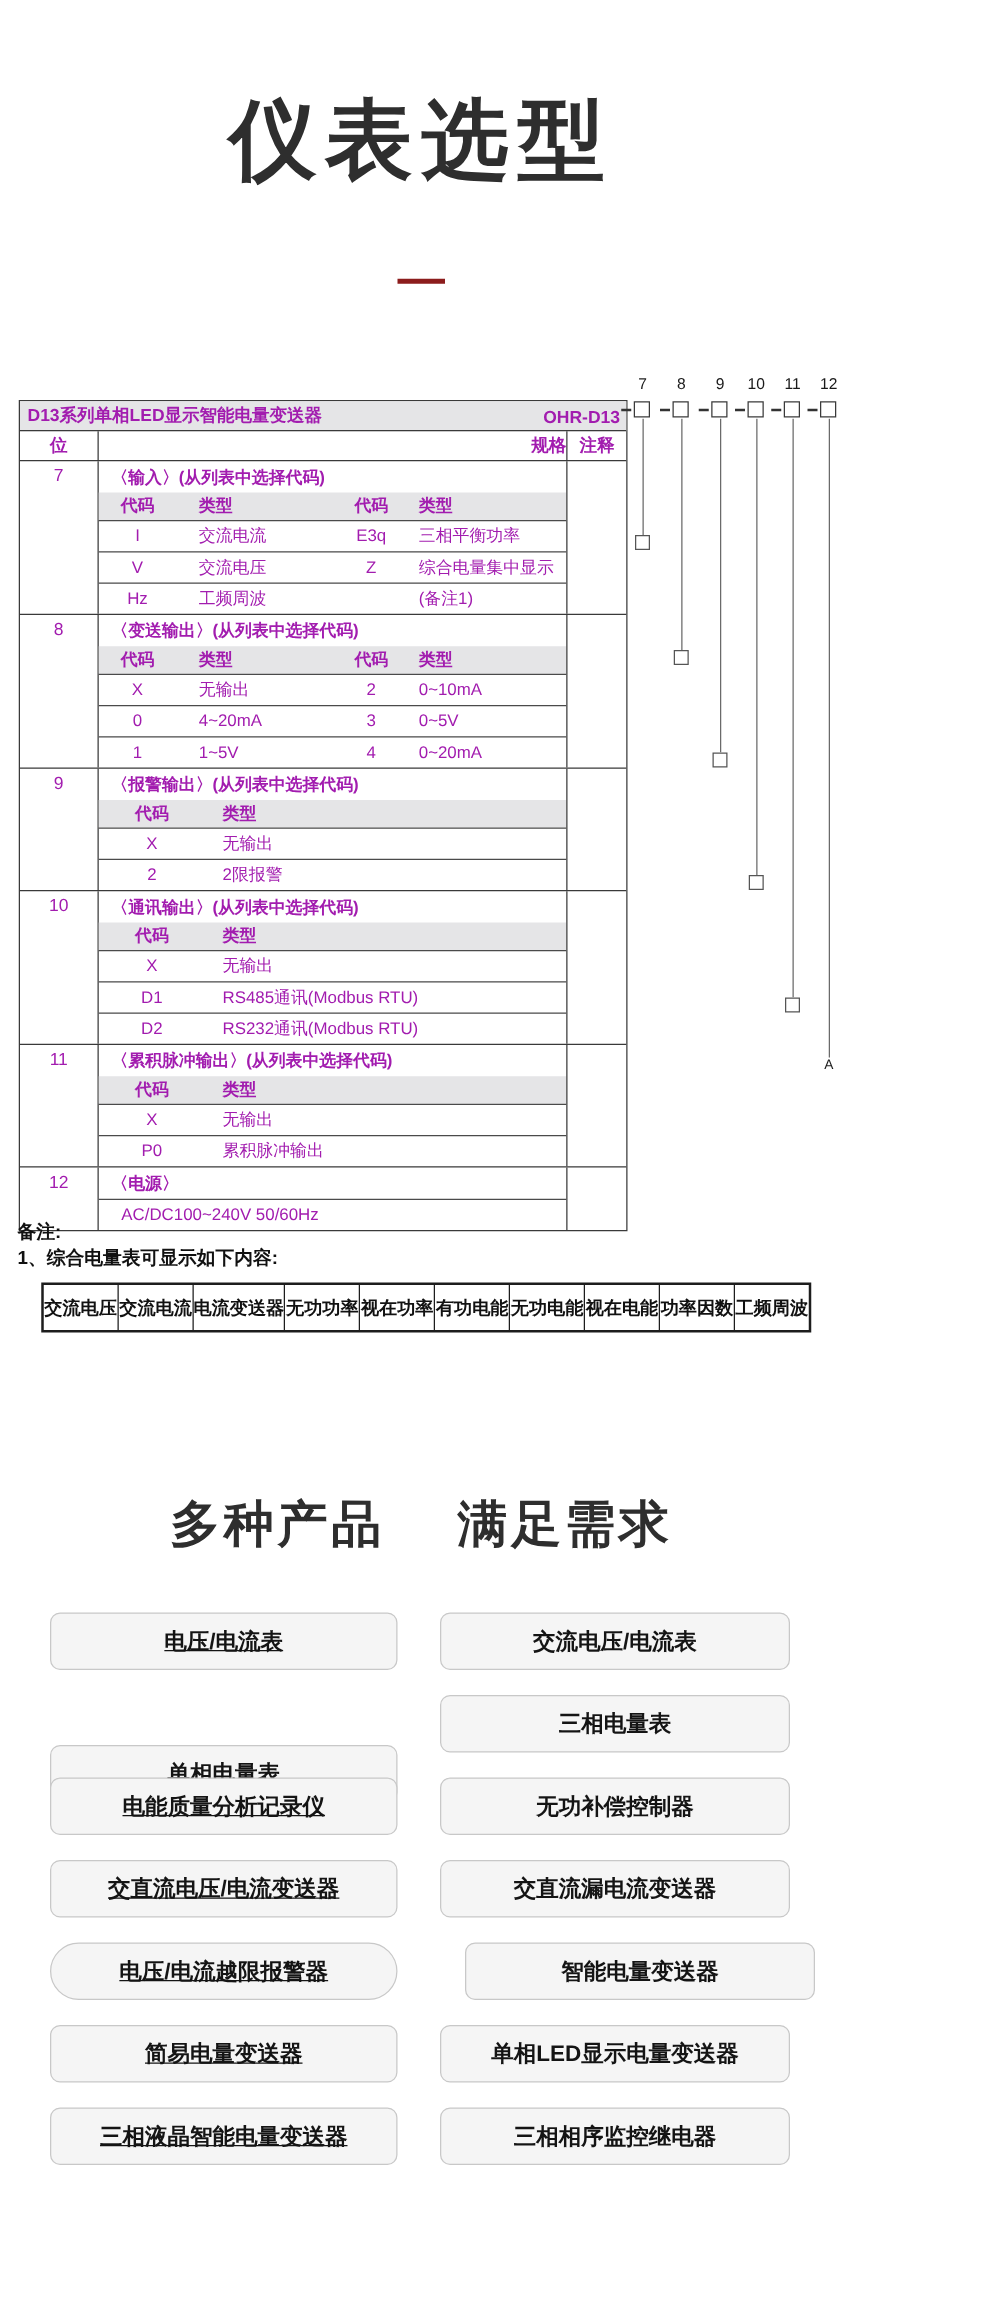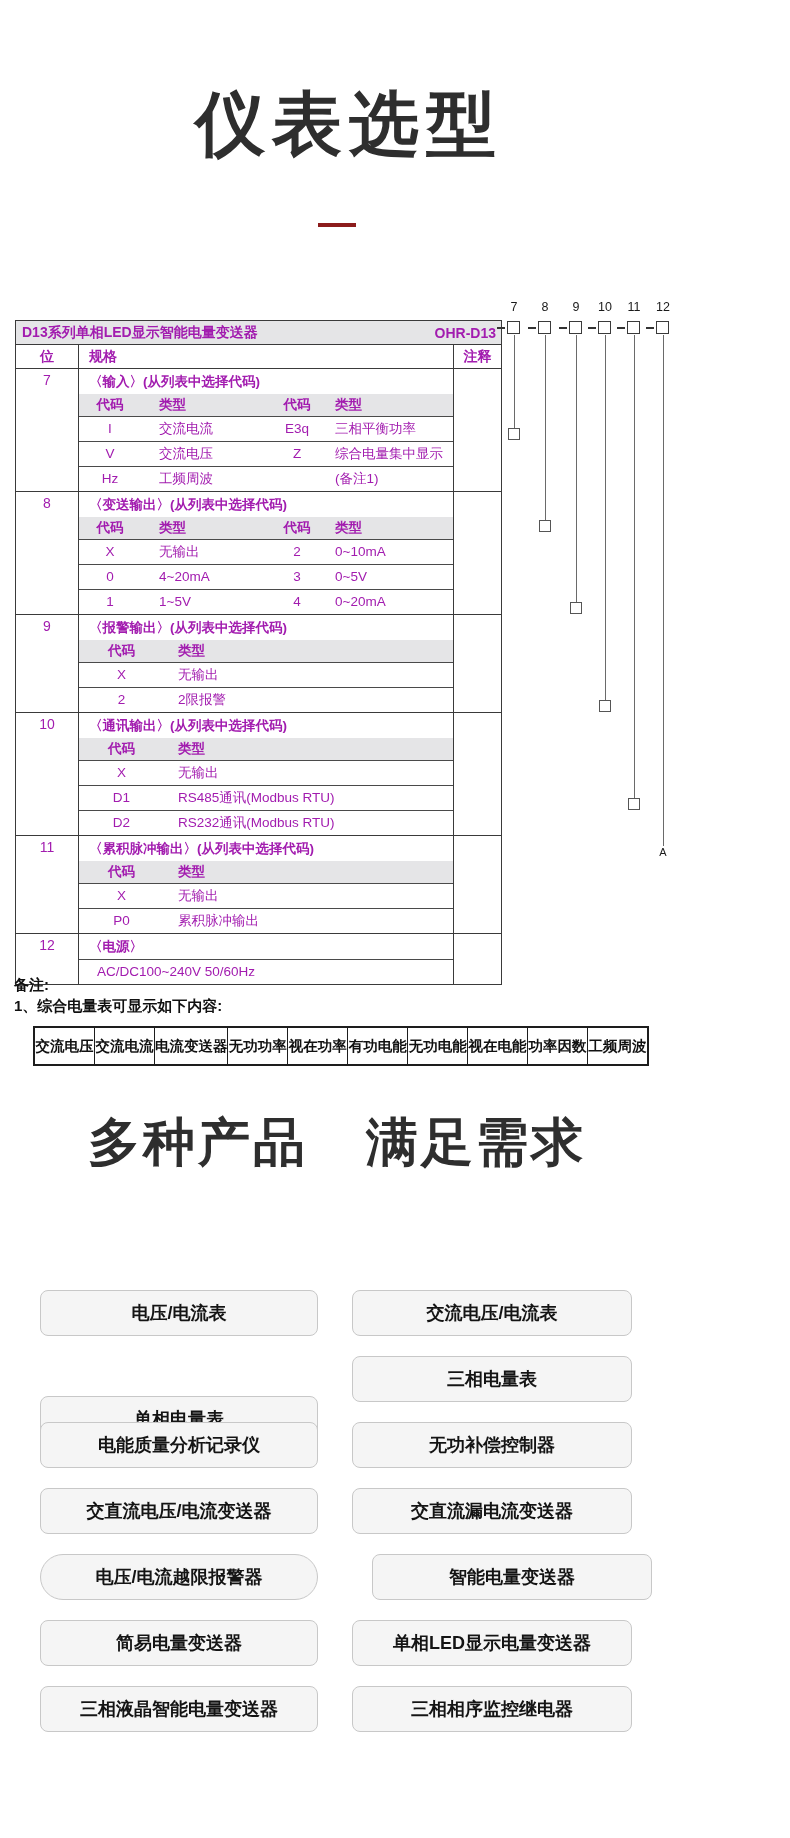--- a/index.html
+++ b/index.html
@@ -1,21 +1,21 @@
 <!DOCTYPE html>
 <html><head>
 <meta charset="utf-8">
 <style>
   html,body{margin:0;padding:0;background:#ffffff;}
   .page{position:relative;width:790px;height:1838px;background:#ffffff;overflow:hidden;
         font-family:"Liberation Sans","DejaVu Sans",sans-serif;color:#111;}
   .content{position:absolute;left:0;top:0;width:674px;height:1838px;}
 
   
-  .main-title{position:absolute;left:0;top:66px;width:674px;margin:12px;text-align:center;
+  .main-title{position:absolute;left:0;top:66px;width:674px;margin:0;text-align:center;
       font-size:70px;font-weight:bold;letter-spacing:7px;color:#2e2e2e;}
   .title-underline{position:absolute;left:318px;top:223px;width:38px;height:4px;background:#8c1c1c;}
 
   
   .spec-table{position:absolute;left:15px;top:320px;width:485px;border:1px solid #3a3a3a;
       font-size:13.5px;color:#a21caf;}
   .st-header{display:flex;justify-content:space-between;align-items:center;background:#e5e5e7;
       height:23px;padding:0 5px 0 6px;font-weight:bold;font-size:14px;border-bottom:1px solid #3a3a3a;}
   .st-colhead{display:flex;height:23px;line-height:23px;border-bottom:1px solid #3a3a3a;font-weight:bold;font-size:14px;}
   .pos-col{width:63px;border-right:1px solid #3a3a3a;text-align:center;box-sizing:border-box;}
@@ -43,44 +43,44 @@
   
   .note-label{position:absolute;left:14px;top:976px;font-size:15px;font-weight:bold;}
   .note-1{position:absolute;left:14px;top:997px;font-size:15px;font-weight:600;}
   .notes-table{position:absolute;left:33px;top:1026px;width:612px;height:36px;border:2px solid #1d1d1d;display:flex;background:#fff;}
   .notes-cell{flex:1;border-right:1px solid #1d1d1d;display:flex;align-items:center;justify-content:center;
       font-size:14.5px;font-weight:600;white-space:nowrap;}
   .notes-cell:last-child{border-right:none;}
   .note-2{position:absolute;left:14px;top:1074px;width:660px;font-size:15px;font-weight:600;}
 
   
-  .products-heading{position:absolute;left:0;top:1108px;width:674px;display:flex;justify-content:center;gap:58px;
-      font-size:52px;font-weight:bold;letter-spacing:3px;color:#2e2e2e;}
+  .products-heading{position:absolute;left:0;top:1192px;width:674px;display:flex;justify-content:center;gap:58px;
+      font-size:40px;font-weight:bold;letter-spacing:3px;color:#2e2e2e;}
   .prod-btn{position:absolute;height:46px;background:#f5f5f5;border:1px solid #c8c8c8;border-radius:8px;
       display:flex;align-items:center;justify-content:center;font-size:18px;font-weight:bold;color:#141414;
       box-sizing:border-box;cursor:pointer;}
-  .col-l{left:40px;width:278px;} .col-r{left:352px;width:280px;}
+  .col-l{left:40px;width:278px;text-decoration:underline;} .col-r{left:352px;width:280px;}
 </style>
 </head>
 <body>
 
 <div class="page">
 <div class="content">
 
   <h1 class="main-title">仪表选型</h1>
   <div class="title-underline"></div>
 
   <div class="spec-table">
     <div class="st-header">
       <span>D13系列单相LED显示智能电量变送器</span>
       <span>OHR-D13</span>
     </div>
     <div class="st-colhead">
       <div class="pos-col">位</div>
-      <div class="spec-col" style="padding-left:10px;">规格</div>
+      <div class="spec-col" style="padding-left:10px;text-align:right;">规格</div>
       <div class="note-col">注释</div>
     </div>
 
     <div class="st-section">
       <div class="pos-col">
             <div class="pos-num">7</div>
           </div>
       <div class="spec-col">
         <div class="sec-title">〈输入〉(从列表中选择代码)</div>
         <div class="subhead">

